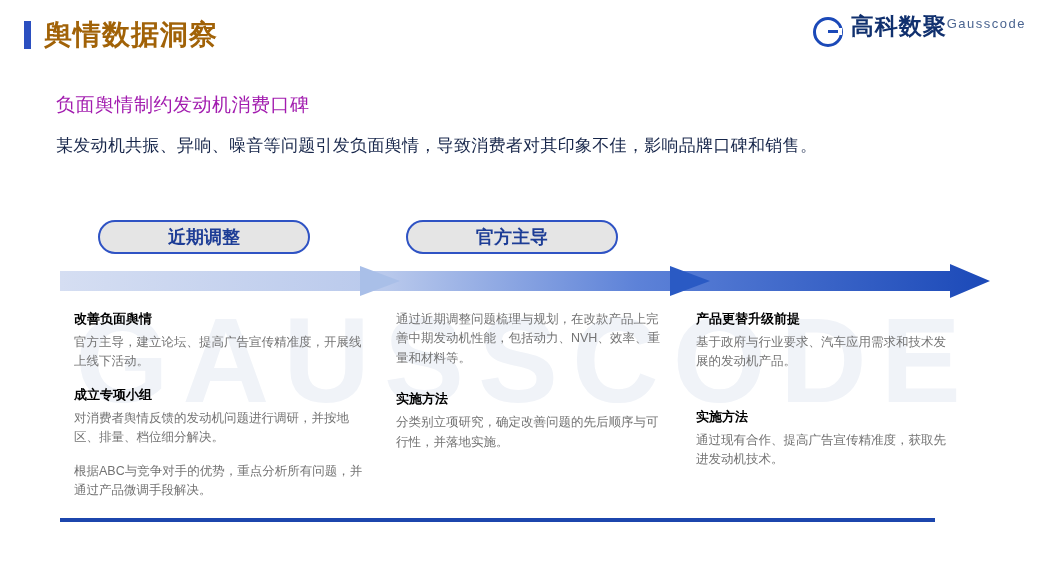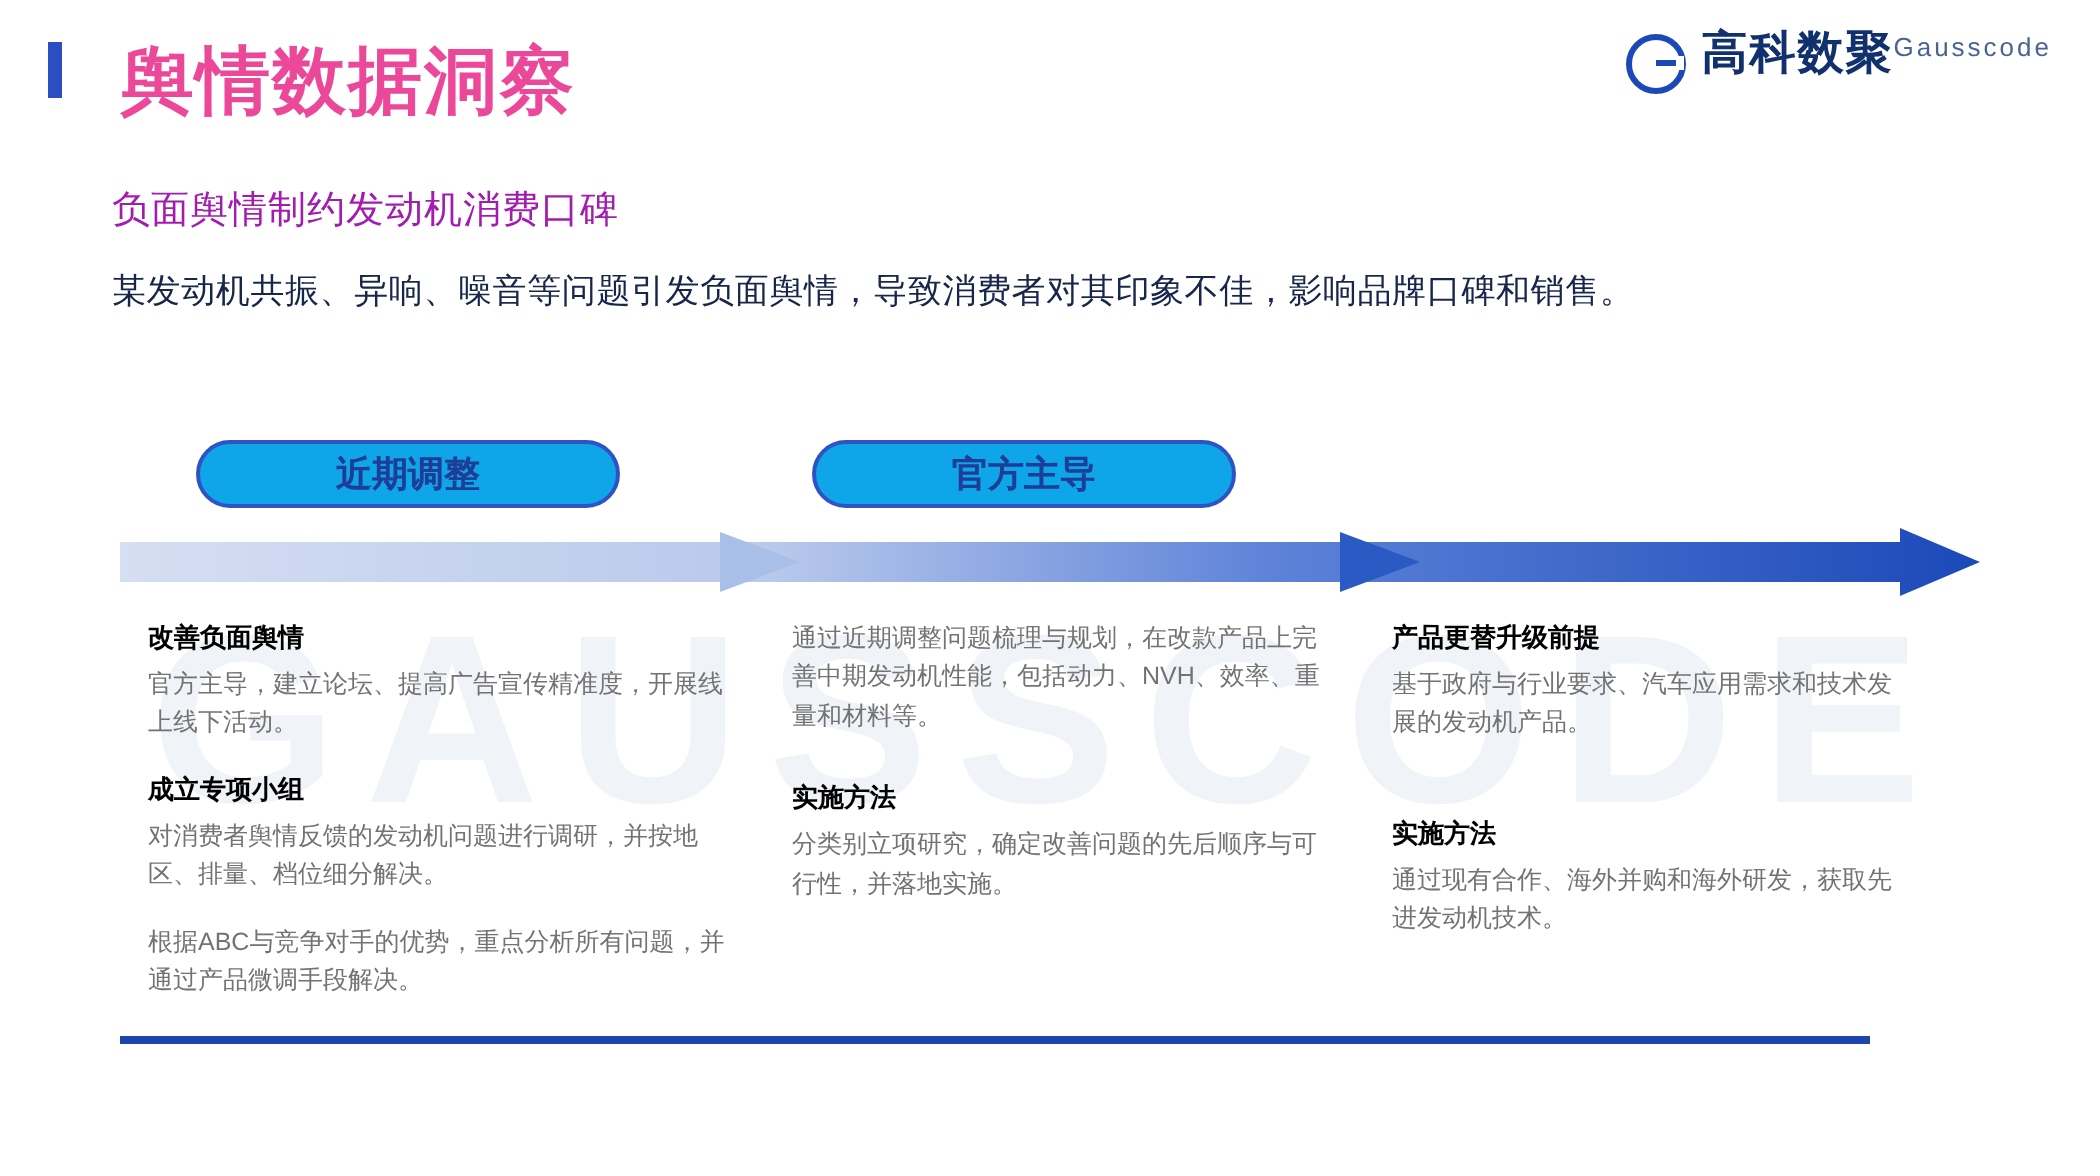--- a/index.html
+++ b/index.html
@@ -50,25 +50,25 @@
   .header-bar {
     position: absolute;
     left: 24px;
     top: 21px;
     width: 7px;
     height: 28px;
     background: #2b4fc0;
   }
   .header-title {
     position: absolute;
-    left: 60px;
+    left: 44px;
     top: 16px;
-    font-size: 37px;
-    font-weight: bold;
-    color: #ec4899;
+    font-size: 28px;
+    font-weight: bold;
+    color: #a16207;
     letter-spacing: 1px;
   }
   .logo {
     position: absolute;
     right: 24px;
     top: 14px;
     display: flex;
     align-items: flex-start;
   }
   .logo-mark {
@@ -147,21 +147,21 @@
     left: 0;
     width: 1050px;
     height: 40px;
     z-index: 2;
   }
   .pill {
     position: absolute;
     height: 34px;
     border: 2px solid #2f53c4;
     border-radius: 18px;
-    background: #0ea5e9;
+    background: #e5e5e5;
     display: flex;
     align-items: center;
     justify-content: center;
     font-size: 18px;
     font-weight: bold;
     color: #1d3d96;
     box-sizing: border-box;
   }
   .pill-1 { left: 98px;  width: 212px; }
   .pill-2 { left: 406px; width: 212px; }
@@ -289,21 +289,21 @@
       </div>
     </div>
 
     <div class="col col-3">
       <div class="item">
         <p class="item-title">产品更替升级前提</p>
         <p class="item-body">基于政府与行业要求、汽车应用需求和技术发展的发动机产品。</p>
       </div>
       <div class="item" style="margin-top:36px;">
         <p class="item-title">实施方法</p>
-        <p class="item-body">通过现有合作、海外并购和海外研发，获取先进发动机技术。</p>
+        <p class="item-body">通过现有合作、提高广告宣传精准度，获取先进发动机技术。</p>
       </div>
     </div>
 
   </div>
 
   <div class="footer-rule"></div>
 
 </div>
 
 </body></html>

